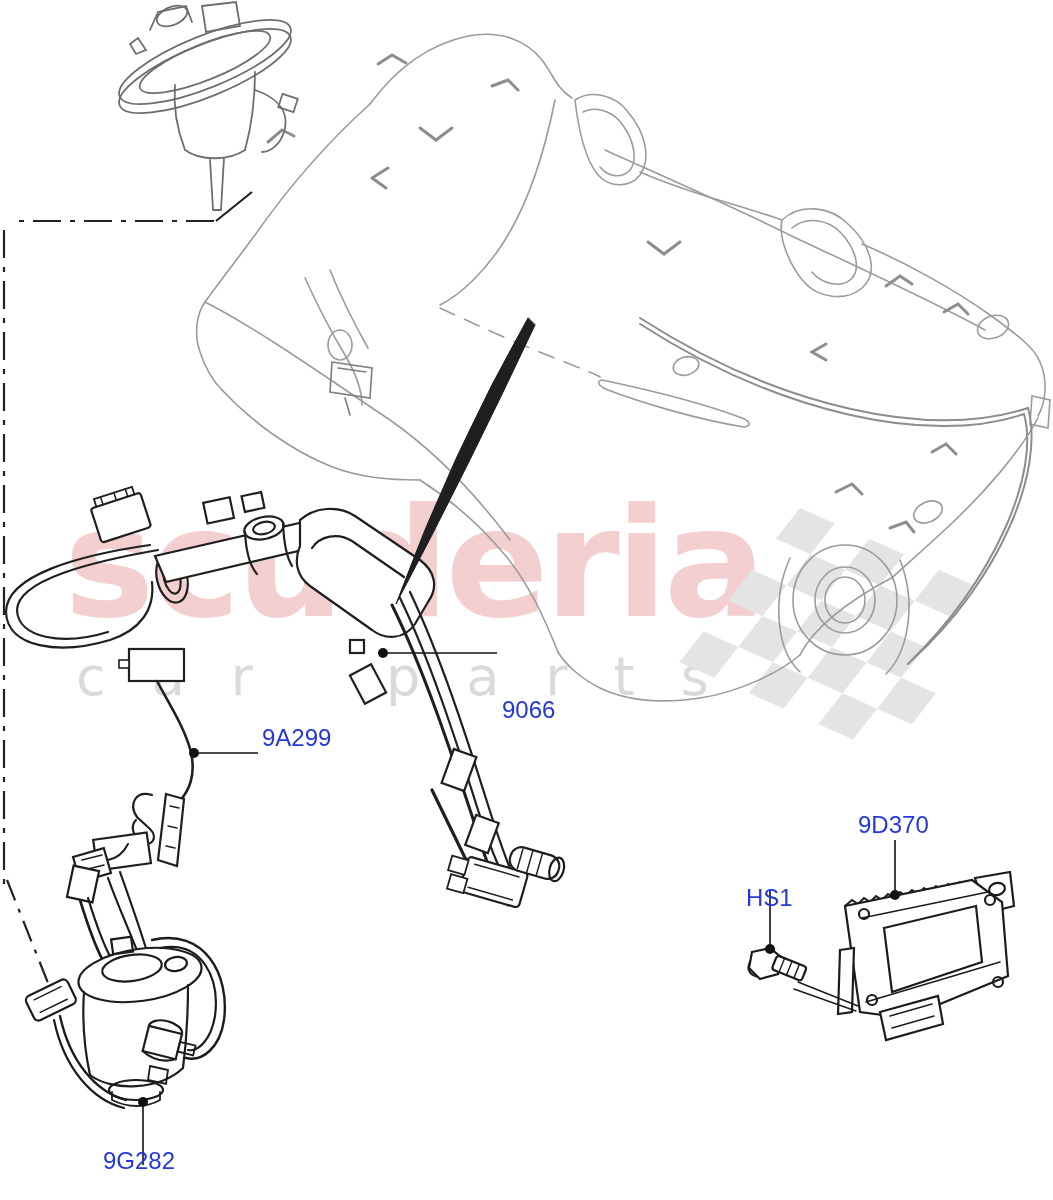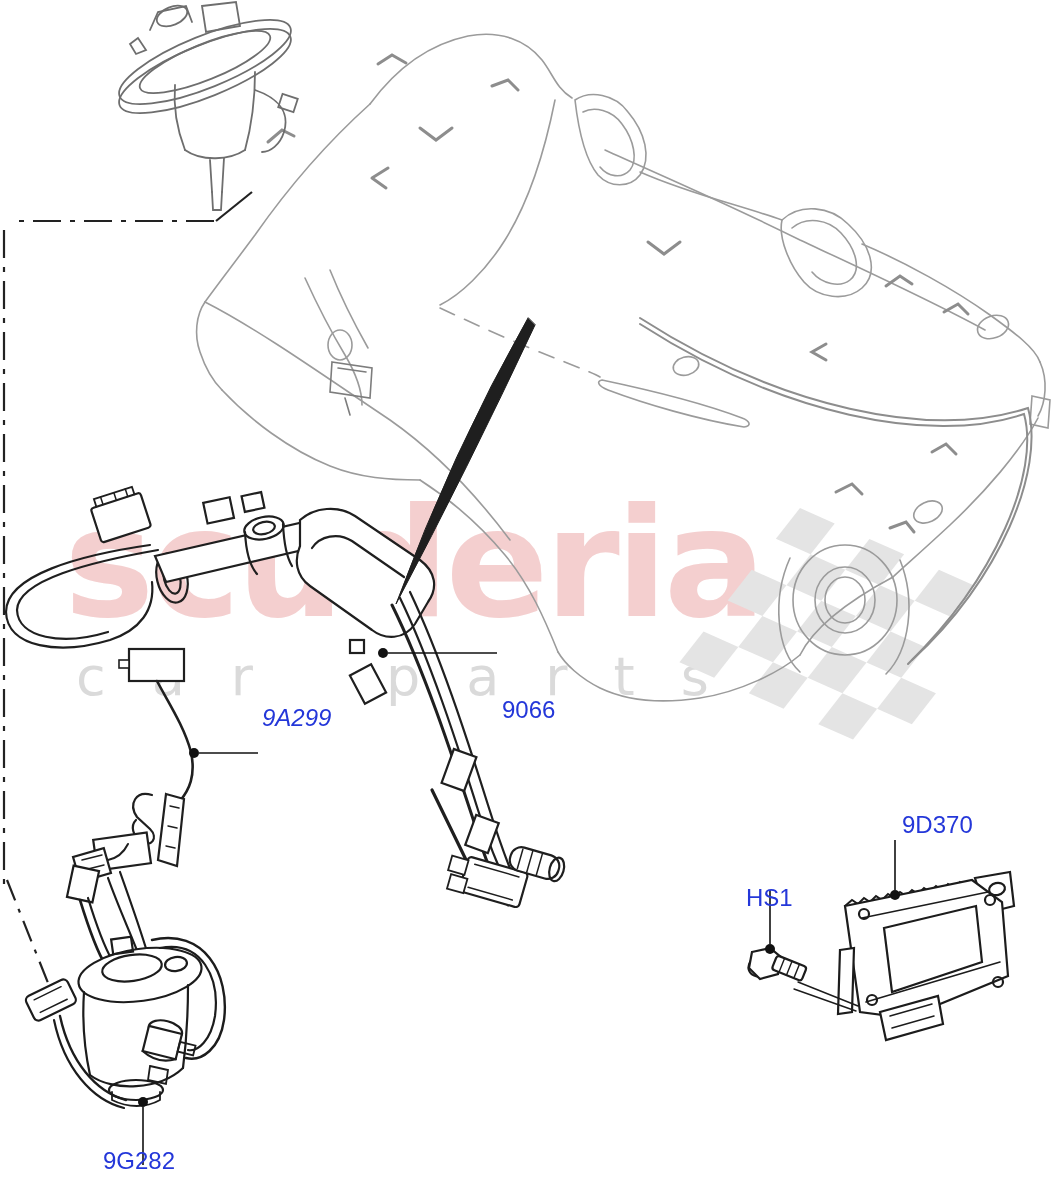--- a/index.html
+++ b/index.html
@@ -23,22 +23,22 @@
   .wm-sub.w1{left:76px;}
   .wm-sub.w2{left:386px;}
   
   #art{position:absolute;left:0;top:0;}
   
   .part-label{
     position:absolute;font-size:24px;color:#2437d9;line-height:1;
     font-family:"Liberation Sans",sans-serif;cursor:pointer;white-space:nowrap;
   }
   #lbl-9066 {left:502px;top:674px;margin-top:24px;}
-  #lbl-9a299{left:262px;top:706px;font-style:italic;}
-  #lbl-9d370{left:858px;top:813px;margin-left:44px;}
+  #lbl-9a299{left:262px;top:726px;}
+  #lbl-9d370{left:858px;top:813px;}
   #lbl-hs1  {left:746px;top:862px;margin-top:24px;}
   #lbl-9g282{left:103px;top:1149px;}
 </style>
 </head>
 <body>
 
 <div id="stage">
 
   <div class="wm-main">scuderia</div>
   <div class="wm-sub w2">parts</div>

